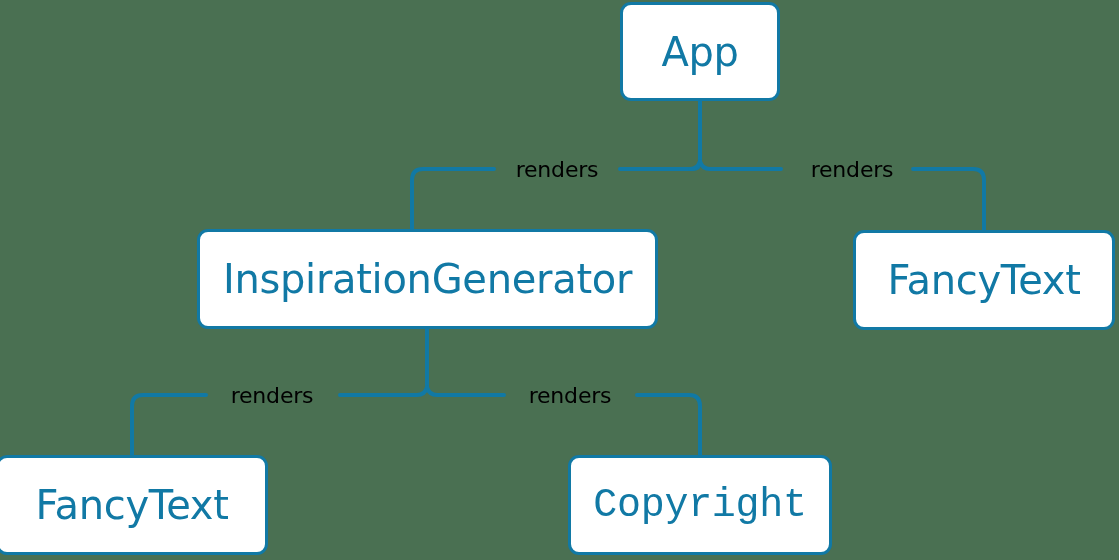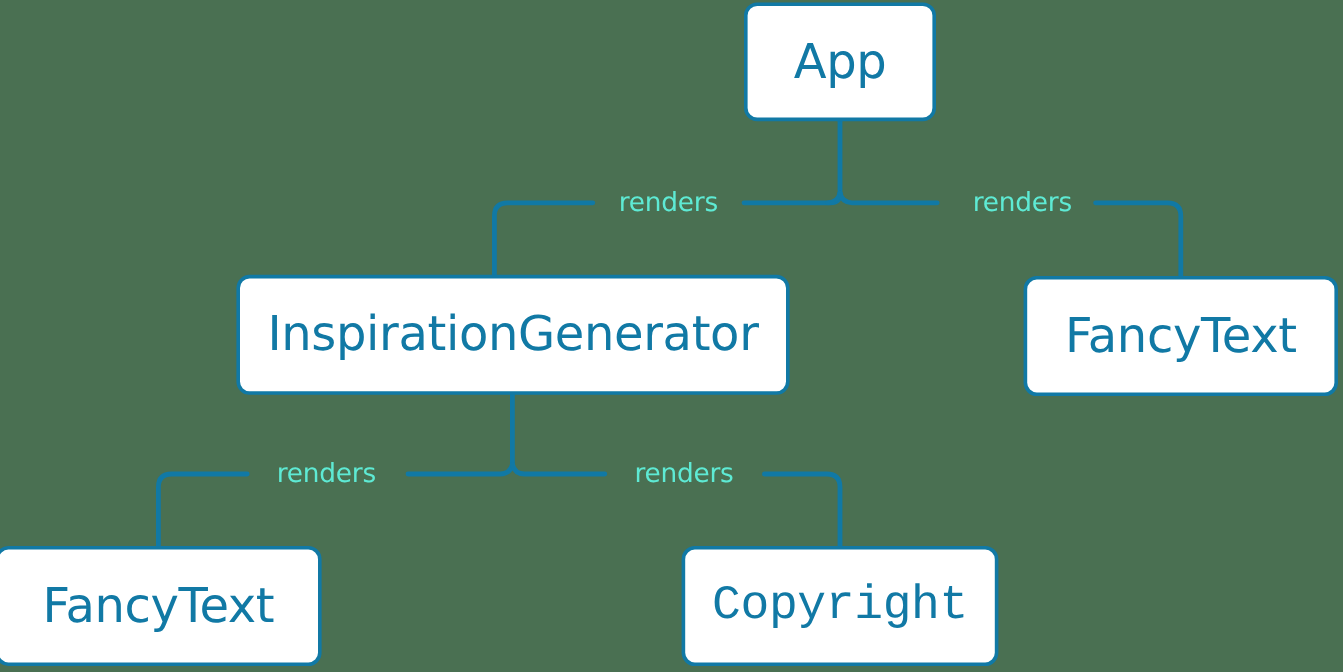--- a/index.html
+++ b/index.html
@@ -35,21 +35,21 @@
     align-items: center;
     justify-content: center;
     color: #1179a5;
     font-family: "DejaVu Sans", "Liberation Sans", sans-serif;
     font-weight: 400;
     letter-spacing: -0.3px;
     white-space: nowrap;
   }
   .edge-label {
     position: absolute;
-    color: #5eead4;
+    color: #000000;
     font-family: "DejaVu Sans", "Liberation Sans", sans-serif;
     font-size: 22px;
     font-weight: 500;
     letter-spacing: -0.2px;
     white-space: nowrap;
     transform: translate(-50%, -50%);
   }
 </style>
 </head>
 <body>

